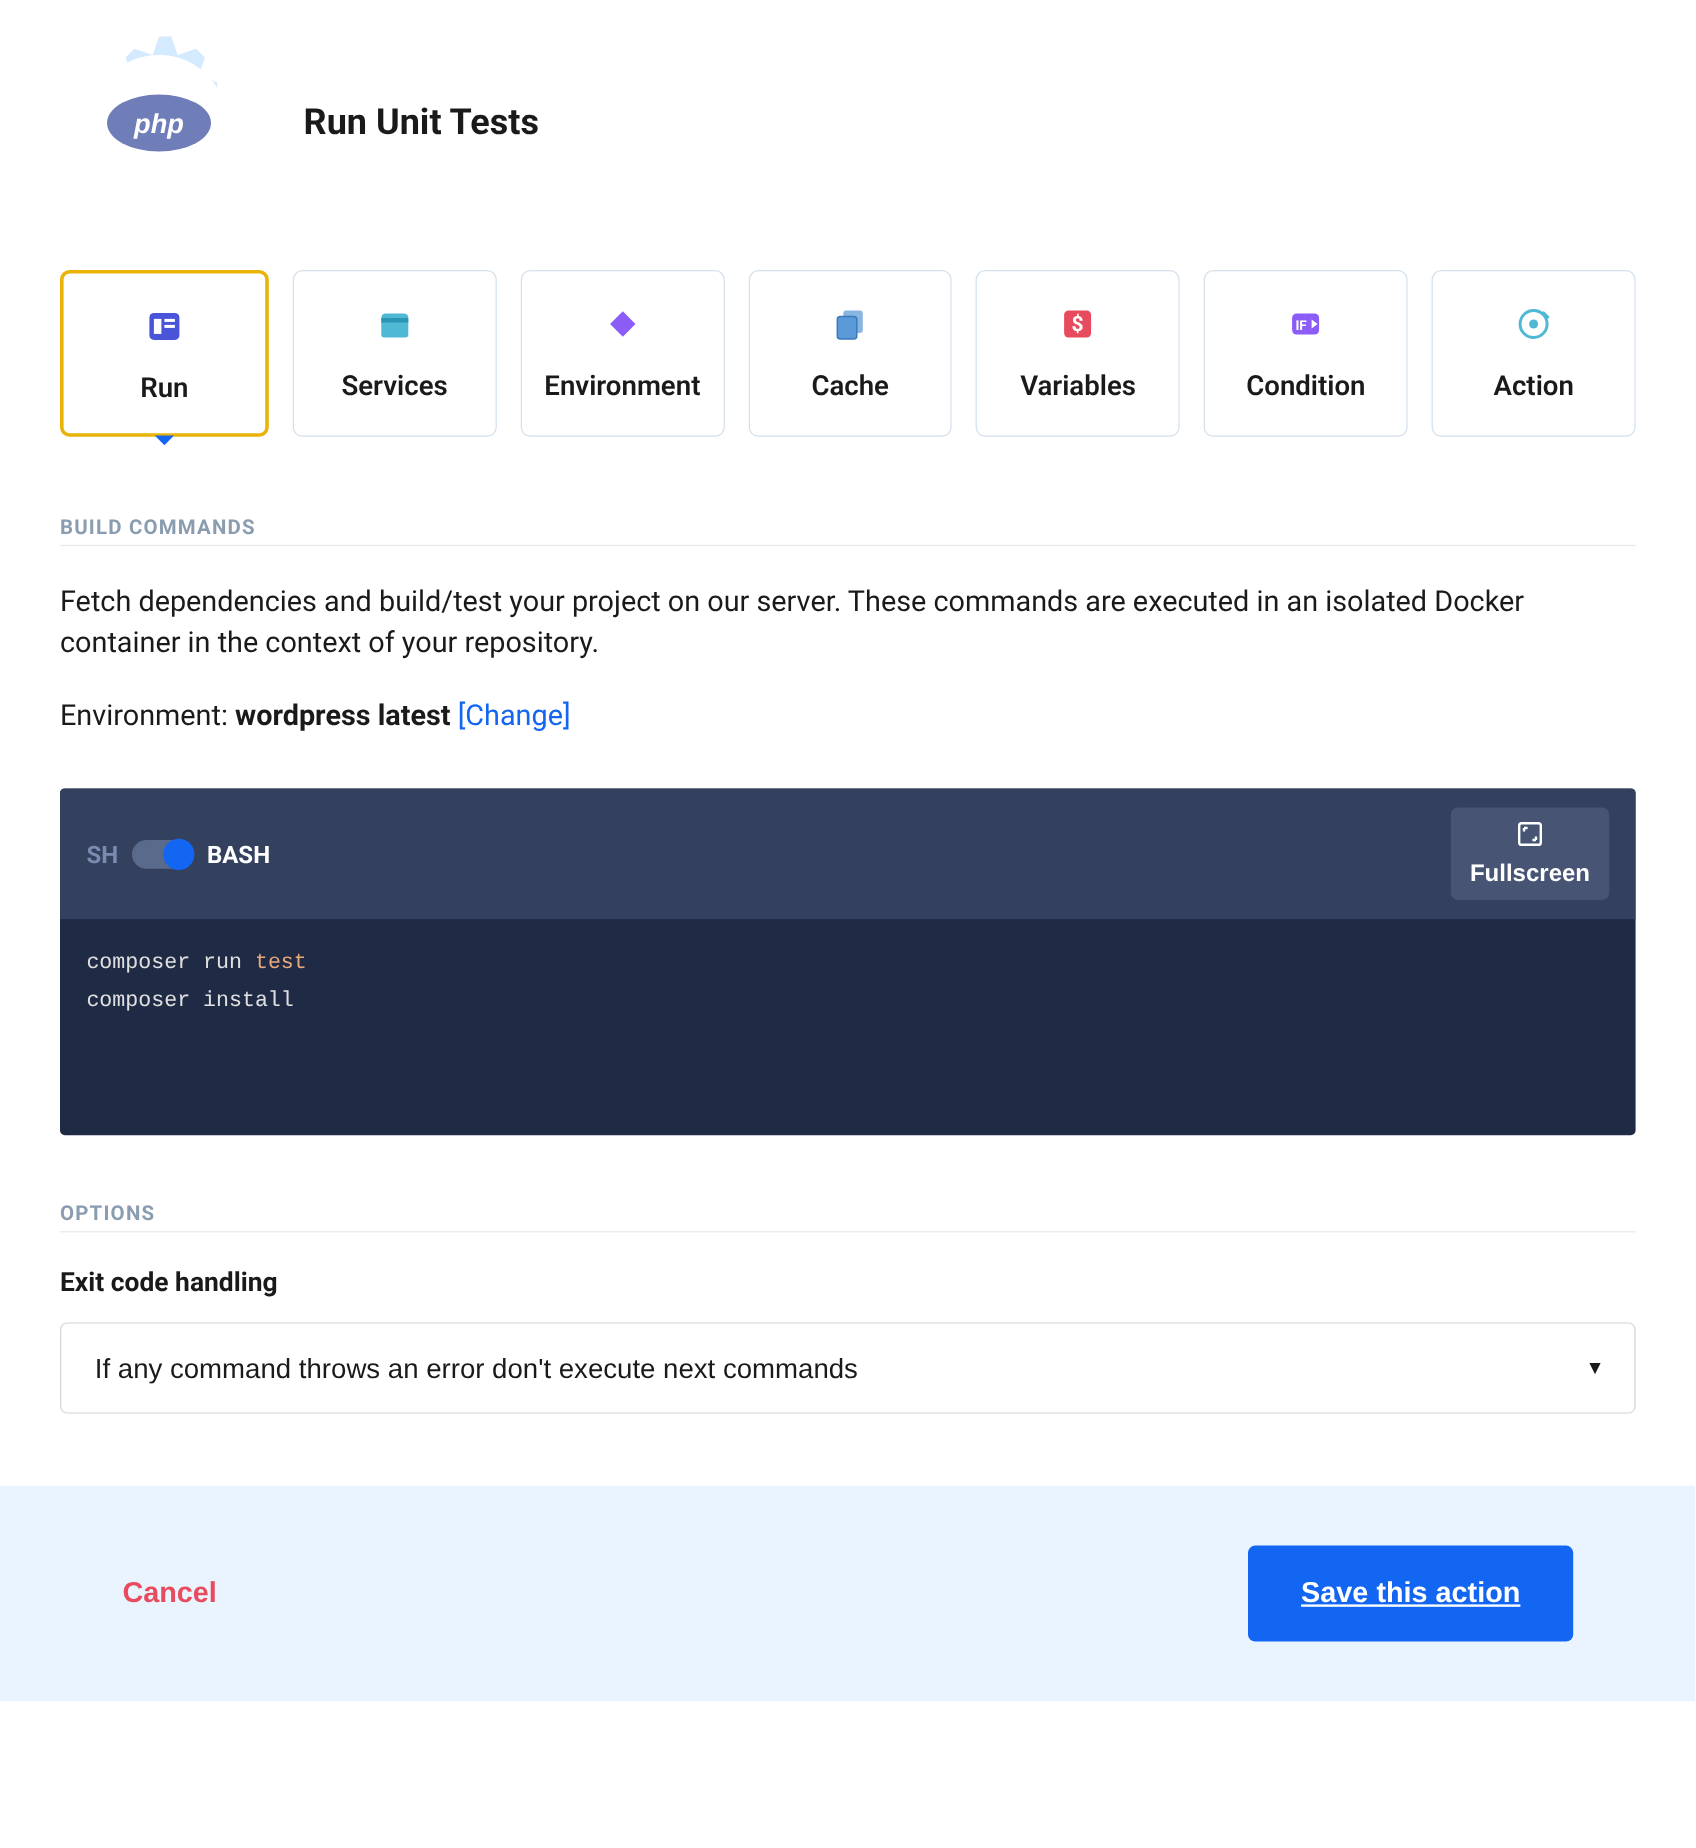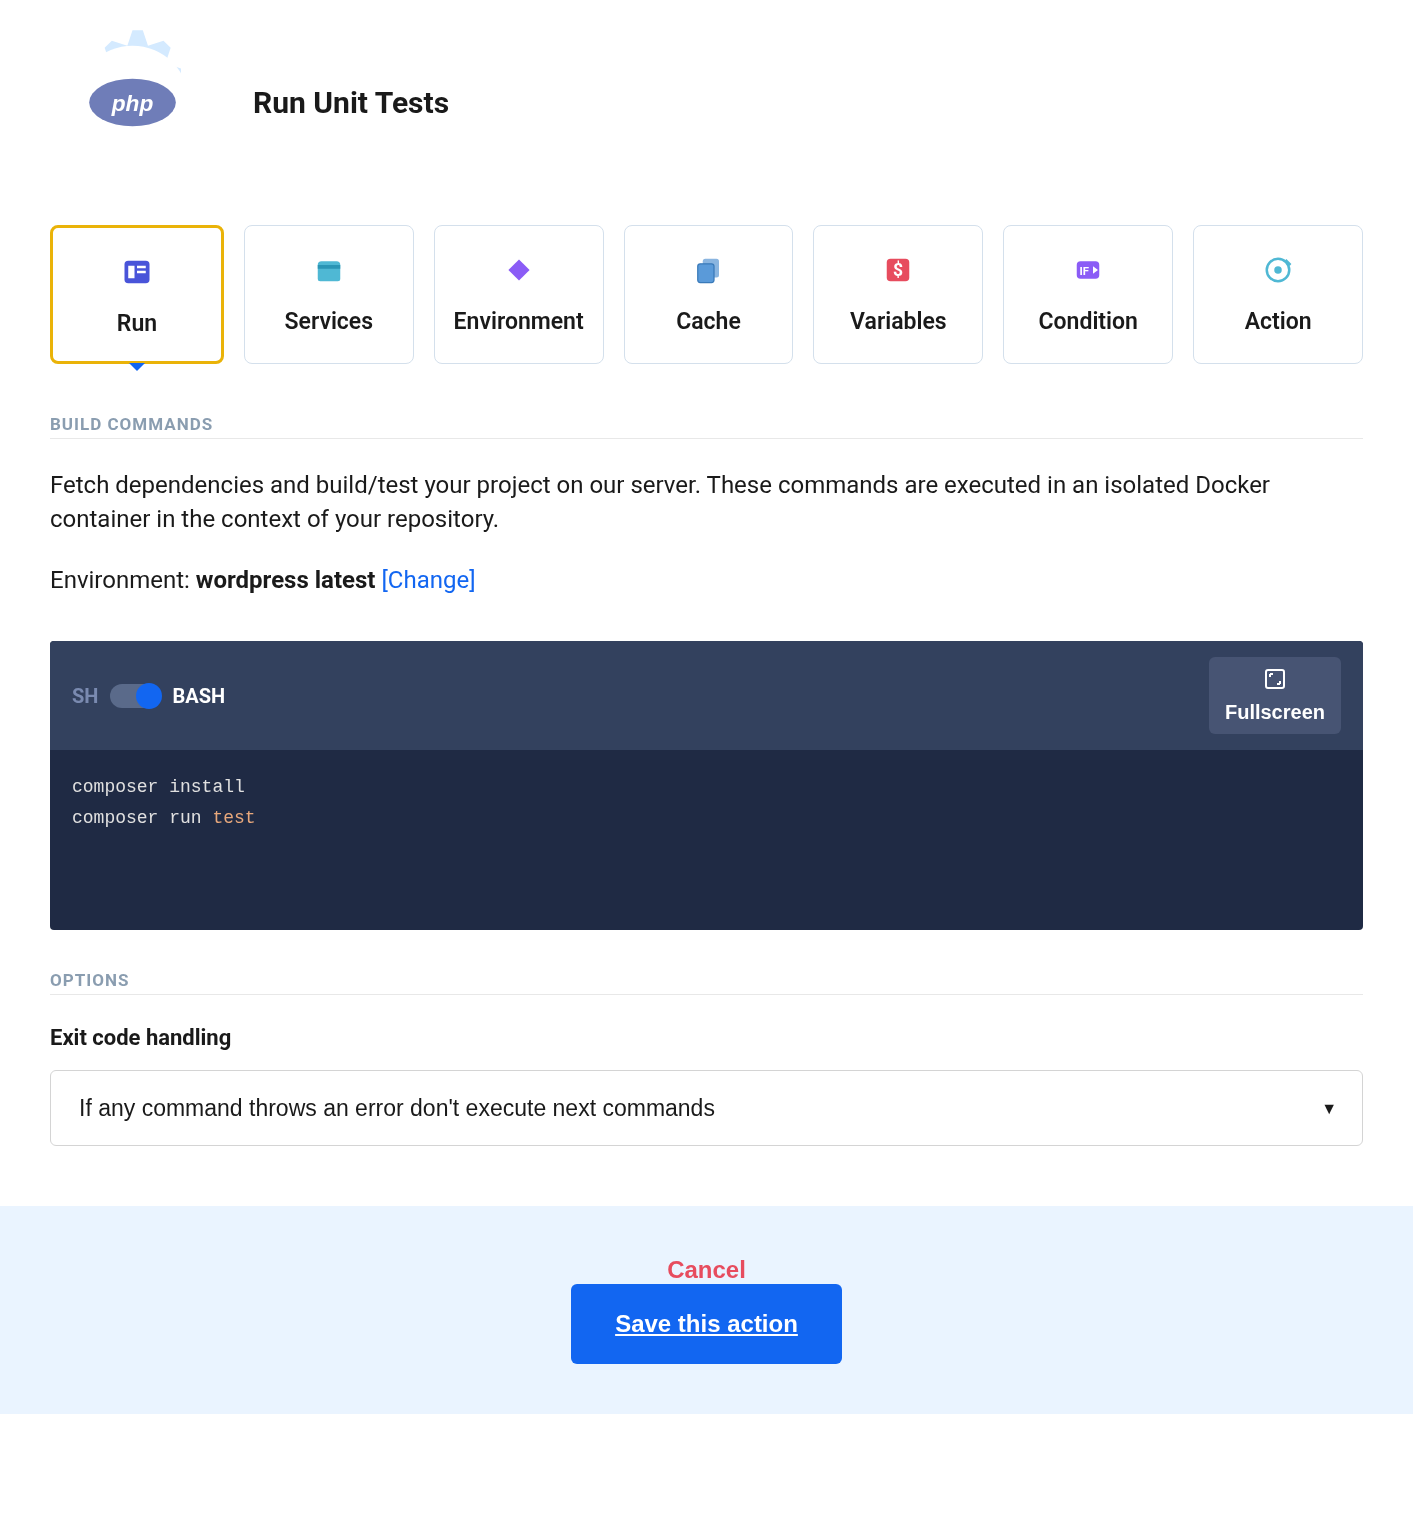--- a/index.html
+++ b/index.html
@@ -9,21 +9,21 @@
 .gear-icon { width: 165px; height: 165px; display: flex; align-items: center; justify-content: center; position: relative; }
 .gear-svg { width: 165px; height: 165px; }
 .page-title { font-size: 30px; font-weight: 700; color: #1a1a1a; }
 .tabs { display: flex; gap: 20px; margin-bottom: 50px; }
 .tab { flex: 1; border: 1px solid #d4e0ec; border-radius: 8px; padding: 24px 12px; display: flex; flex-direction: column; align-items: center; gap: 18px; cursor: pointer; background: #fff; }
 .tab.active { border: 3px solid #eab308; position: relative; }
 .tab.active::after { content: ''; position: absolute; bottom: -10px; left: 50%; transform: translateX(-50%); width: 0; height: 0; border-left: 8px solid transparent; border-right: 8px solid transparent; border-top: 8px solid #1266F1; }
 .tab-icon { width: 40px; height: 40px; display: flex; align-items: center; justify-content: center; }
 .tab-label { font-size: 23px; font-weight: 600; color: #1a1a1a; }
 .section-title { font-size: 17px; font-weight: 700; color: #8a9db0; letter-spacing: 1px; border-bottom: 1px solid #e8e8e8; padding-bottom: 4px; display: flex; align-items: center; }
-.section-title span { background: #fff; padding-right: 10px; position: relative; }
+.section-title span { background: #fff; padding-right: 10px; position: relative; margin-top: 16px; }
 .section-desc { font-size: 24px; color: #1a1a1a; margin: 30px 0; line-height: 1.4; }
 .env-line { font-size: 24px; color: #1a1a1a; margin-bottom: 30px; }
 .env-bold { font-weight: 700; }
 .env-link { color: #1266F1; cursor: pointer; }
 .code-block { background: #1f2a44; border-radius: 4px; overflow: hidden; margin-bottom: 40px; margin-top: 47px; }
 .code-header { background: #33415e; padding: 16px 22px; display: flex; align-items: center; justify-content: space-between; }
 .shell-toggle { display: flex; align-items: center; gap: 12px; }
 .shell-label { font-size: 20px; font-weight: 700; }
 .shell-label.sh { color: #7a8ab0; }
 .shell-label.bash { color: #fff; }
@@ -31,21 +31,21 @@
 .toggle-knob { width: 26px; height: 26px; background: #1266F1; border-radius: 50%; position: absolute; right: -2px; top: -1px; }
 .fullscreen-btn { display: flex; align-items: center; gap: 10px; background: #475473; padding: 10px 16px; border-radius: 6px; cursor: pointer; border: none; color: white; flex-direction: column; }
 .fullscreen-label { font-size: 20px; font-weight: 700; color: #fff; }
 .code-body { padding: 22px; font-family: "SFMono-Regular", Consolas, "Liberation Mono", Menlo, monospace; font-size: 18px; line-height: 1.7; color: #e0e0e0; min-height: 180px; }
 .code-line { white-space: pre; }
 .kw-orange { color: #e8a87c; }
 .options-title { font-size: 22px; font-weight: 700; color: #1a1a1a; margin: 30px 0 20px 0; }
 .select-wrap { position: relative; }
 .select { width: 100%; border: 1px solid #d4d4d4; border-radius: 6px; padding: 24px 28px; font-size: 23px; color: #1a1a1a; background: #fff; appearance: none; cursor: pointer; }
 .select-arrow { position: absolute; right: 26px; top: 50%; transform: translateY(-50%); font-size: 16px; pointer-events: none; }
-.footer { background: #eaf4ff; padding: 50px 38px; display: flex; justify-content: space-between; align-items: center; margin-top: 60px; flex-direction: column; }
+.footer { background: #eaf4ff; padding: 50px 102px; display: flex; justify-content: space-between; align-items: center; margin-top: 60px; }
 .cancel-btn { background: transparent; border: none; color: #e74c5e; font-size: 24px; font-weight: 700; cursor: pointer; }
 .save-btn { background: #1266F1; border: none; color: #fff; font-size: 24px; font-weight: 700; padding: 26px 44px; border-radius: 6px; cursor: pointer; text-decoration: underline; }
 </style>
 </head>
 <body>
 
 <div class="container">
 
   <div class="header">
     <div class="gear-icon">
@@ -153,22 +153,22 @@
       </div>
       <button class="fullscreen-btn">
         <svg width="24" height="24" viewBox="0 0 24 24">
             <rect x="3" y="3" width="18" height="18" rx="2" fill="none" stroke="#fff" stroke-width="2"></rect>
             <path d="M7 7 L7 10 M7 7 L10 7 M17 17 L17 14 M17 17 L14 17" stroke="#fff" stroke-width="2"></path>
           </svg>
         <span class="fullscreen-label">Fullscreen</span>
       </button>
     </div>
     <div class="code-body">
+      <div class="code-line"><span>composer run </span><span class="kw-orange">test</span></div>
       <div class="code-line"><span>composer install</span></div>
-      <div class="code-line"><span>composer run </span><span class="kw-orange">test</span></div>
     </div>
   </div>
 
   <div class="section-title">
       <span>OPTIONS</span>
     </div>
 
   <div class="options-title">Exit code handling</div>
 
   <div class="select-wrap">

